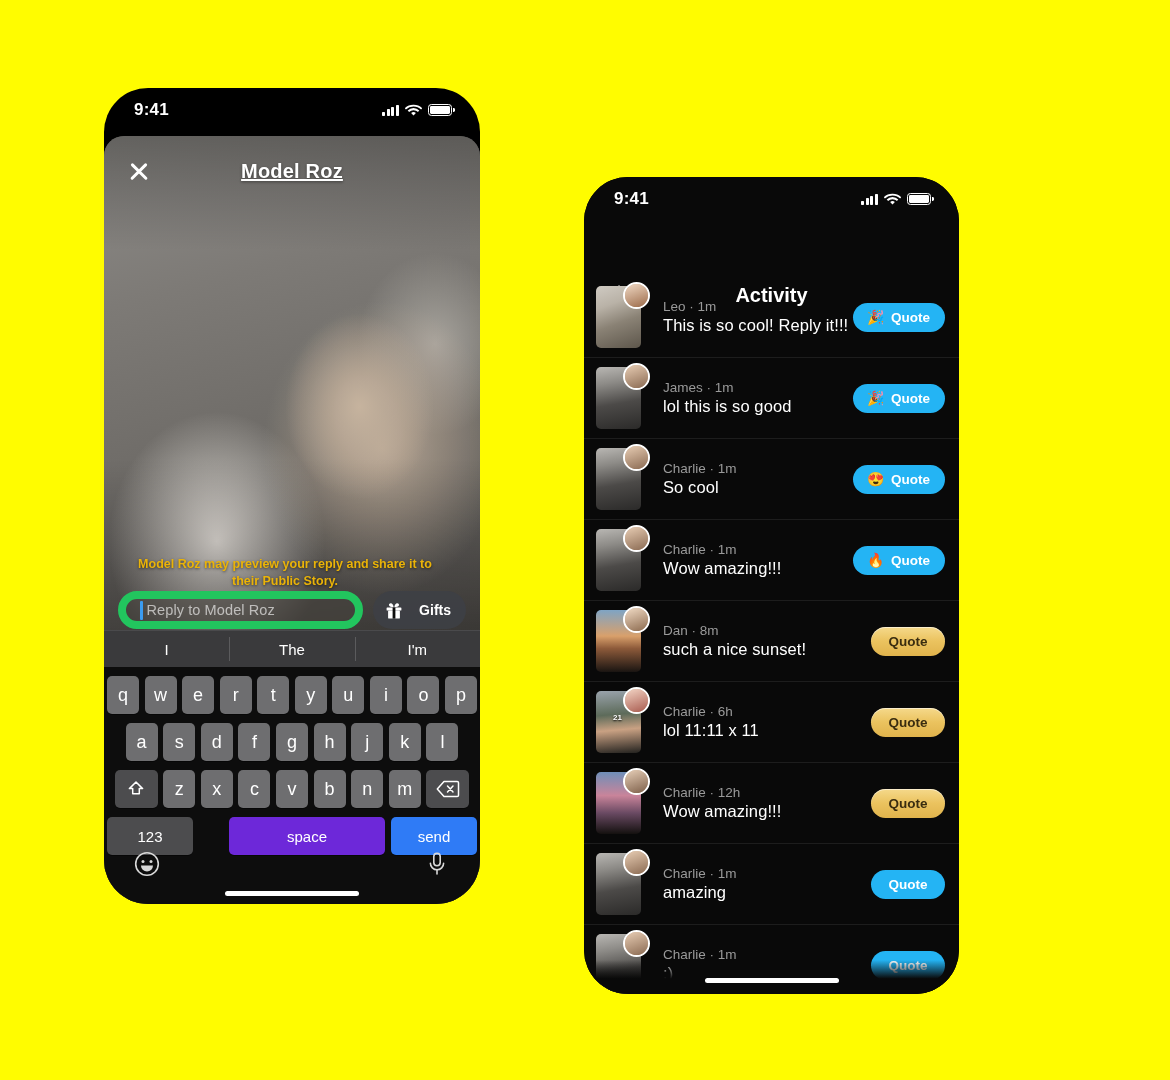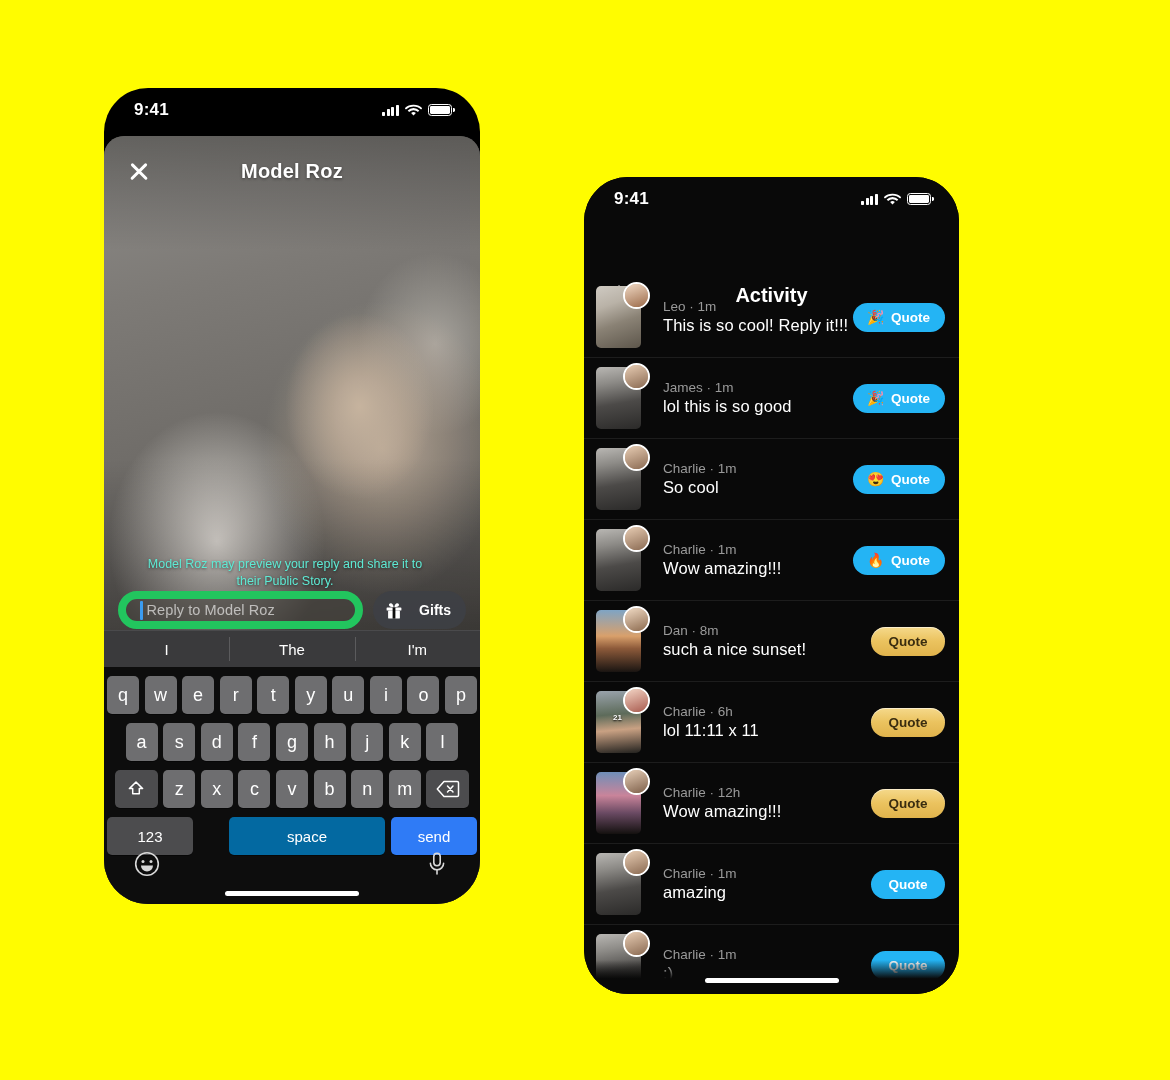--- a/index.html
+++ b/index.html
@@ -75,25 +75,26 @@
   .close-x::before, .close-x::after {
     content:""; position:absolute; left: 2px; top: 11.5px;
     width: 22px; height: 3.4px; background: #fff; border-radius: 2px;
   }
   .close-x::before { transform: rotate(45deg); }
   .close-x::after  { transform: rotate(-45deg); }
   .story-title {
     width: 100%; text-align: center; color: #fff;
     font-size: 20px; font-weight: bold; letter-spacing: .2px;
     text-shadow: 0 1px 3px rgba(0,0,0,.45);
+    text-decoration: underline;
   }
   .preview-note {
     position: absolute; left: 34px; right: 48px; top: 420px; z-index: 6;
-    color: #5eead4; font-size: 12.5px; line-height: 17px; text-align: center;
-    font-weight: 400; text-shadow: 0 1px 3px rgba(0,0,0,.6);
+    color: #eab308; font-size: 12.5px; line-height: 17px; text-align: center;
+    font-weight: 700; text-shadow: 0 1px 3px rgba(0,0,0,.6);
   }
   .reply-row {
     position: absolute; left: 14px; right: 14px; top: 455px; z-index: 6;
     display: flex; align-items: center; gap: 10px;
   }
   .reply-input {
     flex: 1; height: 38px; border-radius: 19px;
     border: 8px solid #22c55e; background: rgba(70,66,60,.55);
     display: flex; align-items: center; padding: 0 14px;
     position: relative; backdrop-filter: blur(2px);
@@ -135,21 +136,21 @@
     height: 38px; min-width: 30.5px; flex: 1; max-width: 32px;
     background: #6e6e70; border-radius: 5px;
     display: flex; align-items: center; justify-content: center;
     color: #fff; font-size: 18px; box-shadow: 0 1px 0 rgba(0,0,0,.45);
     cursor: pointer;
   }
   .kb-row.r2 { padding: 0 17px; }
   .kb-row.r3 { padding: 0 0; }
   .key.wide { max-width: 43px; min-width: 43px; flex: 0 0 43px; background: #4c4c4e; }
   .key.num  { max-width: 86px; min-width: 86px; flex: 0 0 86px; background: #4c4c4e; font-size: 15px; }
-  .key.space{ flex: 1; max-width: none; background: #0369a1; font-size: 15px; margin-left: 30px; }
+  .key.space{ flex: 1; max-width: none; background: #6d28d9; font-size: 15px; margin-left: 30px; }
   .key.send { max-width: 86px; min-width: 86px; flex: 0 0 86px; background: #2f7bf6; font-size: 15px; }
   .kb-bottom {
     position: absolute; left: 0; right: 0; bottom: 0; height: 62px;
     display: flex; align-items: center; justify-content: space-between;
     padding: 0 30px 18px;
   }
   .home-ind {
     position: absolute; left: 50%; transform: translateX(-50%); bottom: 8px;
     width: 134px; height: 5px; background: #fff; border-radius: 3px;
   }

